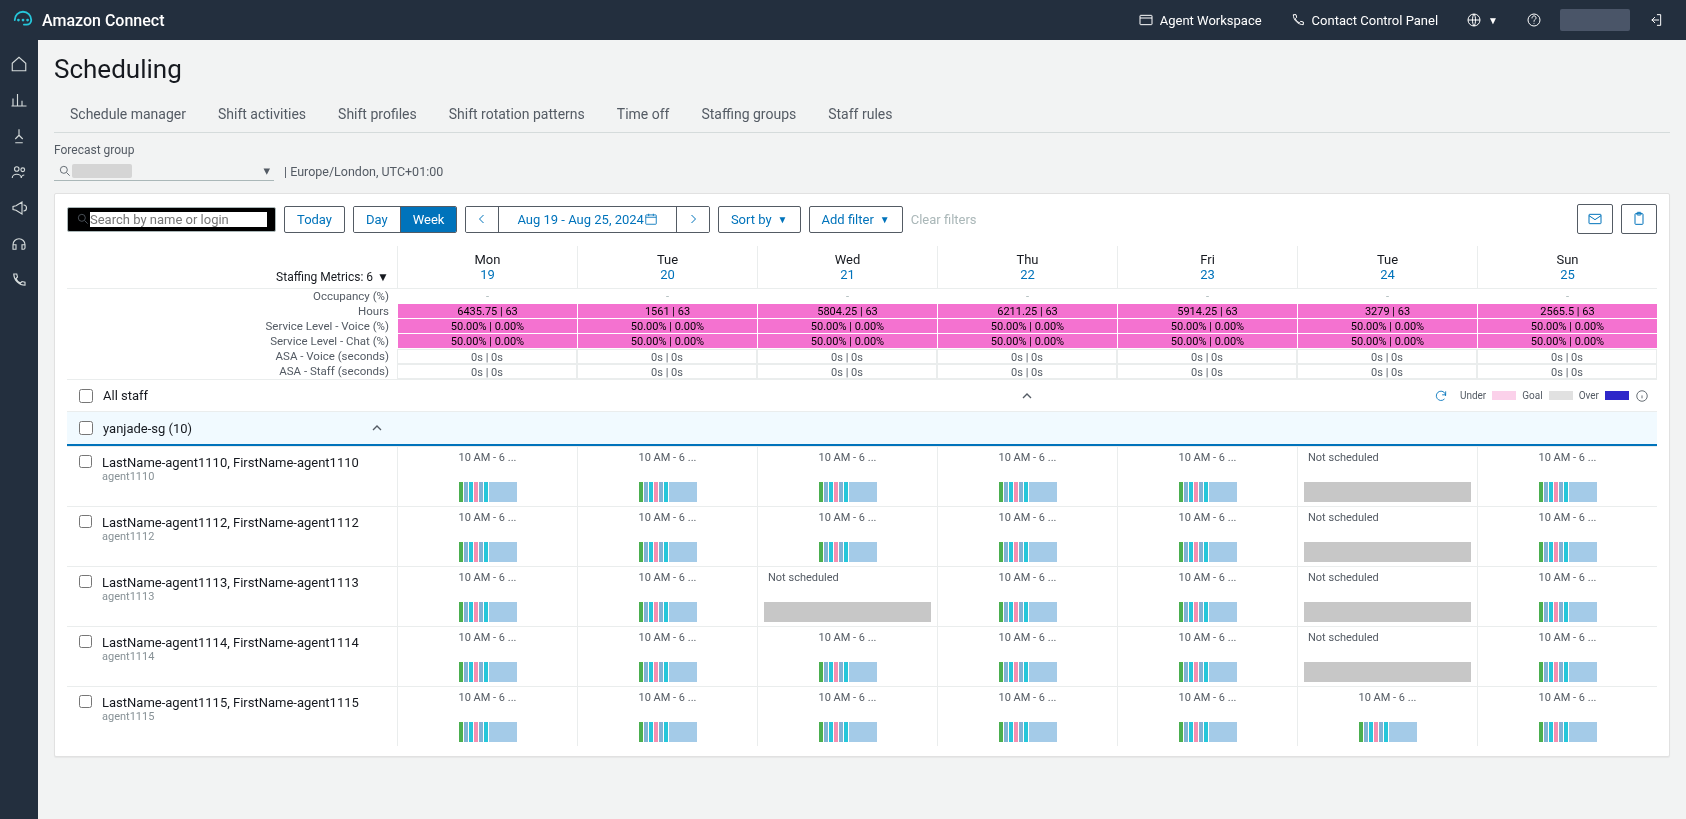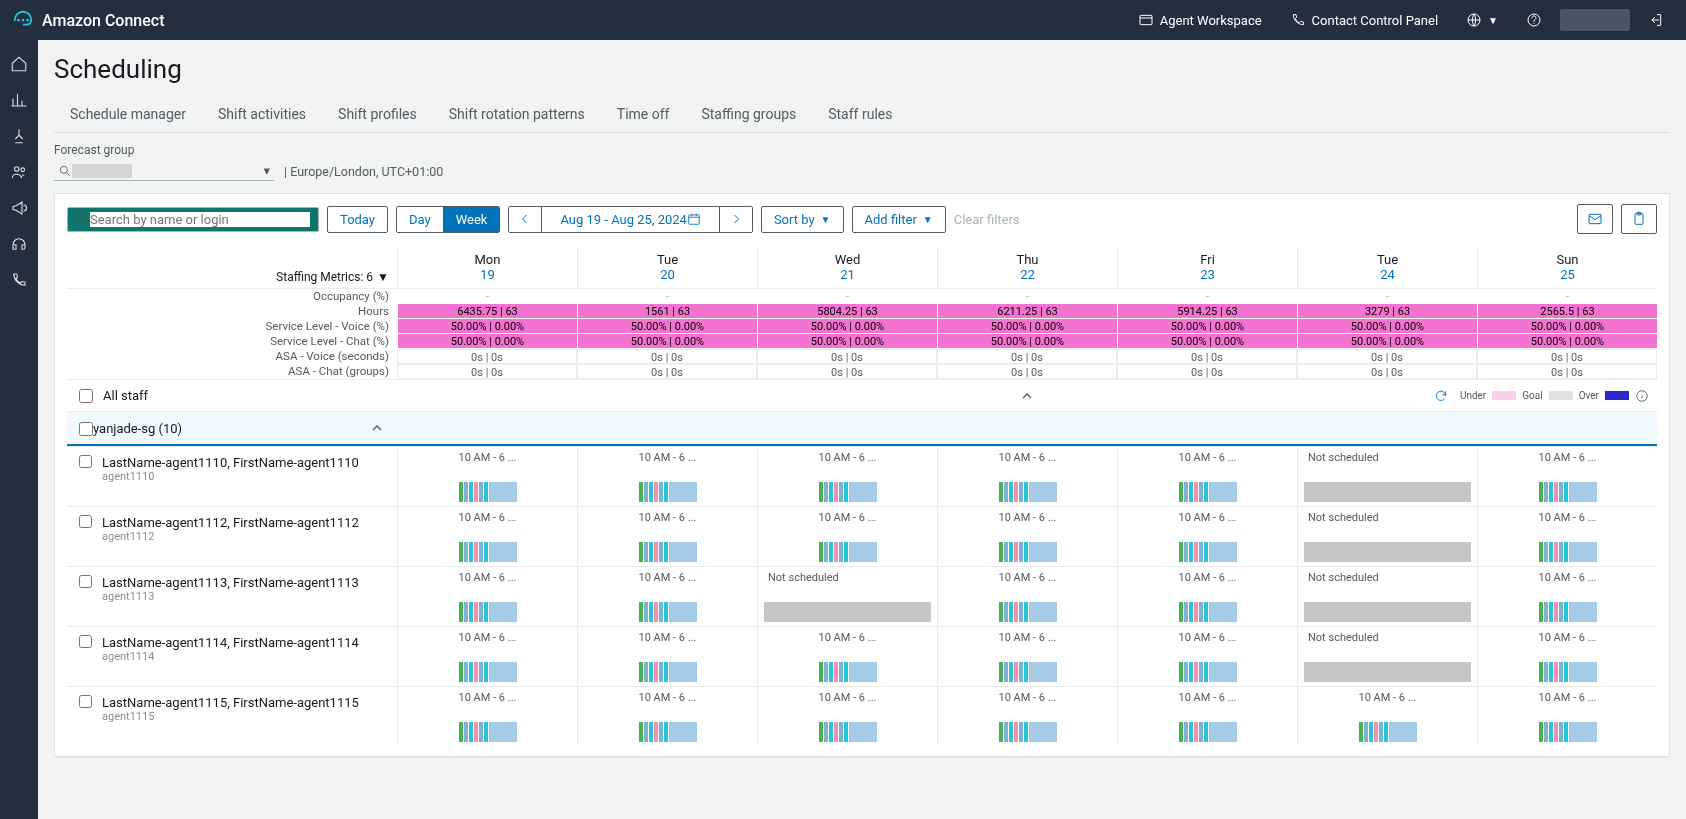--- a/index.html
+++ b/index.html
@@ -20,21 +20,21 @@
 .tab{padding:8px 16px;font-size:14px;color:#545b64;cursor:pointer;border-bottom:2px solid transparent}
 .tab.active{color:#0073bb;border-bottom-color:#0073bb;font-weight:500}
 .fg-label{font-size:12px;color:#545b64;margin-bottom:4px}
 .fg-row{display:flex;align-items:center;gap:10px;margin-bottom:12px}
 .fg-search{display:flex;align-items:center;border-bottom:1px solid #aab7b8;width:220px;padding:2px 4px}
 .fg-search input{border:none;outline:none;background:transparent;flex:1;font-size:13px}
 .fg-blank{width:60px;height:14px;background:#d5d5d5;border-radius:2px}
 .tz{font-size:12.5px;color:#545b64}
 .card{background:#fff;border:1px solid #e1e1e1;border-radius:2px;padding:10px 12px;box-shadow:0 1px 1px rgba(0,0,0,0.05)}
 .toolbar{display:flex;align-items:center;gap:8px;margin-bottom:12px}
-.search-input{display:flex;align-items:center;border:1px solid #aab7b8;border-radius:2px;padding:4px 8px;width:252px;background:#0f766e}
+.search-input{display:flex;align-items:center;border:1px solid #aab7b8;border-radius:2px;padding:4px 8px;width:209px;background:#000000}
 .search-input input{border:none;outline:none;flex:1;font-size:13px}
 .btn-group{display:flex;border:1px solid #545b64;border-radius:2px;overflow:hidden}
 .btn-group .bg-btn{padding:5px 12px;font-size:13px;cursor:pointer;background:#fff;color:#0073bb}
 .btn-group .bg-btn+.bg-btn{border-left:1px solid #545b64}
 .btn-group .bg-btn.active{background:#0073bb;color:#fff}
 .date-nav{display:flex;gap:0;border:1px solid #545b64;border-radius:2px;overflow:hidden}
 .date-nav .nav-btn{padding:5px 10px;background:#fff;cursor:pointer;display:flex;align-items:center;justify-content:center;color:#0073bb}
 .date-nav .date-label{padding:5px 18px;background:#fff;font-size:13px;display:flex;align-items:center;gap:0;color:#0073bb}
 .date-nav>*+*{border-left:1px solid #545b64}
 .outline-btn{border:1px solid #545b64;border-radius:2px;padding:5px 12px;background:#fff;color:#0073bb;font-size:13px;cursor:pointer;display:flex;align-items:center;gap:6px}
@@ -338,21 +338,21 @@
             <div class="metric-label">ASA - Voice (seconds)</div>
             <div class="metric-cell light">0s   |   0s</div>
             <div class="metric-cell light">0s   |   0s</div>
             <div class="metric-cell light">0s   |   0s</div>
             <div class="metric-cell light">0s   |   0s</div>
             <div class="metric-cell light">0s   |   0s</div>
             <div class="metric-cell light">0s   |   0s</div>
             <div class="metric-cell light">0s   |   0s</div>
           </div>
           <div class="grid">
-            <div class="metric-label">ASA - Chat (groups)</div>
+            <div class="metric-label">ASA - Staff (seconds)</div>
             <div class="metric-cell light">0s   |   0s</div>
             <div class="metric-cell light">0s   |   0s</div>
             <div class="metric-cell light">0s   |   0s</div>
             <div class="metric-cell light">0s   |   0s</div>
             <div class="metric-cell light">0s   |   0s</div>
             <div class="metric-cell light">0s   |   0s</div>
             <div class="metric-cell light">0s   |   0s</div>
           </div>
         </div>
 
@@ -382,21 +382,21 @@
             <svg width="14" height="14" viewBox="0 0 24 24">
                 <circle cx="12" cy="12" r="9" stroke="#545b64" stroke-width="1.5" fill="none"></circle>
                 <path d="M12 8h.01M12 11v5" stroke="#545b64" stroke-width="1.5"></path>
               </svg>
           </div>
         </div>
       </div>
 
       <div class="staff-row group-row">
         <div class="staff-label" style="width:100%">
-          <div style="display:flex;align-items:flex-end;">
+          <div style="display:flex;align-items:flex-start;gap:10px">
             <input type="checkbox" style="">
             <span>yanjade-sg (10)</span>
           </div>
           <span class="chev">
               <svg width="16" height="16" viewBox="0 0 24 24">
                 <path d="M6 15l6-6 6 6" stroke="#545b64" stroke-width="2" fill="none"></path>
               </svg>
             </span>
         </div>
         <div></div>

